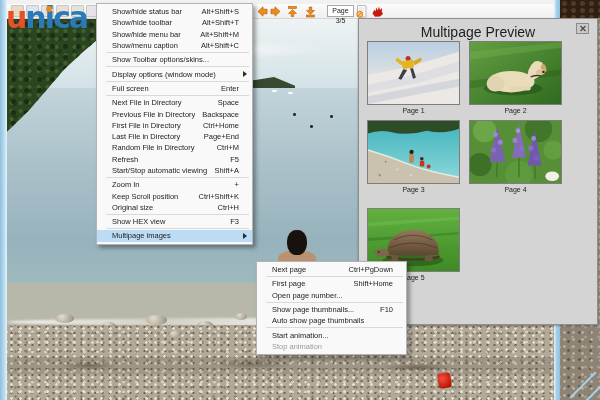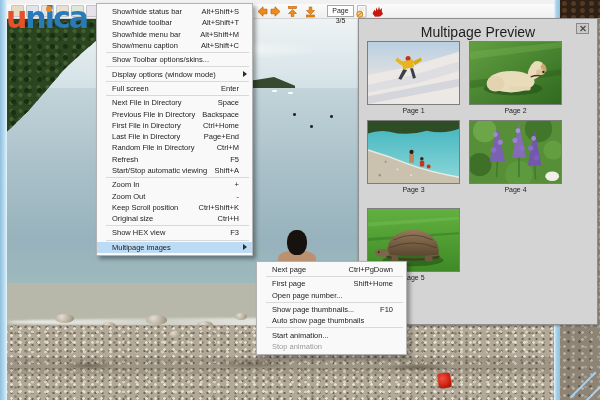--- a/index.html
+++ b/index.html
@@ -466,24 +466,20 @@
       <div class="menu-item idx-19 separator">
         
         
       </div>
 
       <div class="menu-item idx-20">
         <span class="mi-label">Zoom In</span>
         <span class="mi-shortcut">+</span>
       </div>
 
-      <div class="menu-item idx-21">
-        <span class="mi-label">Zoom Out</span>
-        <span class="mi-shortcut">-</span>
-      </div>
 
 
       <div class="menu-item idx-23">
         <span class="mi-label">Keep Scroll position</span>
         <span class="mi-shortcut">Ctrl+Shift+K</span>
       </div>
 
       <div class="menu-item idx-24">
         <span class="mi-label">Original size</span>
         <span class="mi-shortcut">Ctrl+H</span>

